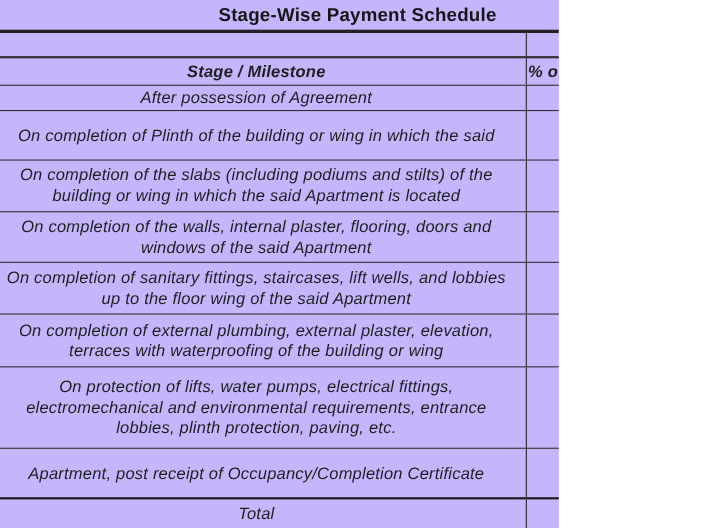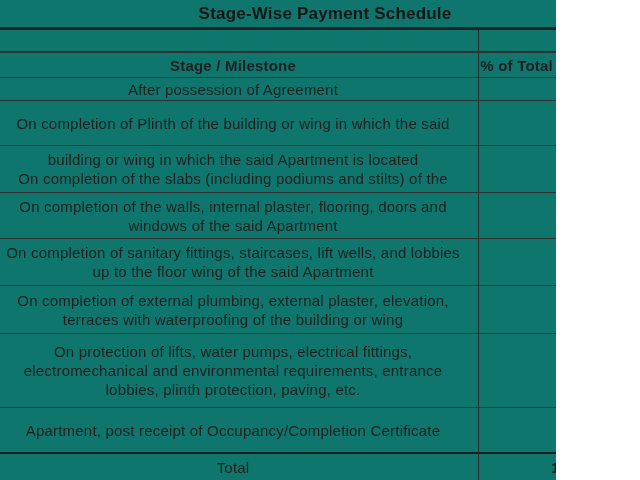--- a/index.html
+++ b/index.html
@@ -1,21 +1,21 @@
 <!DOCTYPE html>
 <html><head>
 <meta charset="utf-8">
 <style>
   * { margin:0; padding:0; box-sizing:border-box; }
   html,body { width:640px; height:480px; background:#ffffff; }
   body { font-family:"Liberation Sans","DejaVu Sans",sans-serif; color:#1f1f1f; }
 
   .viewport {
-    position:relative; width:556px; height:480px;
-    overflow:hidden; background:#0f766e;
+    position:relative; width:508px; height:480px;
+    overflow:hidden; background:#c4b5fd;
   }
   
   .sheet { position:absolute; top:0; left:-12px; width:674px; }
 
   .doc-title {
     height:27px; padding-top:4px;
     text-align:center; font-weight:bold; font-size:17px;
     letter-spacing:0.2px; color:#161616;
   }
 
@@ -29,21 +29,21 @@
   .row-balance { border-bottom:2.6px solid #1d1d1d; }
   .row-total   { height:28px; border-bottom-width:2px; }
 
   .cell {
     display:flex; flex-direction:column;
     justify-content:center; align-items:center;
     font-size:15px; line-height:19px; letter-spacing:0.2px;
   }
   .cell-stage { width:490px; }
   .cell-pct   { width:184px; border-left:1.6px solid #2b2b2b; }
-  .line { white-space:nowrap; flex:none; }
+  .line { white-space:nowrap; flex:none;font-style:italic; }
   .bold { font-weight:bold; }
 </style>
 </head>
 <body>
 
 <div class="viewport">
   <div class="sheet">
 
     <div class="doc-title">Stage-Wise Payment Schedule</div>
 
@@ -76,22 +76,22 @@
         <div class="cell cell-stage">
           <div class="line">On completion of Plinth of the building or wing in which the said</div>
         </div>
         <div class="cell cell-pct">
           <div class="line">15%</div>
         </div>
       </div>
 
       <div class="row h47">
         <div class="cell cell-stage">
+          <div class="line">On completion of the slabs (including podiums and stilts) of the</div>
           <div class="line">building or wing in which the said Apartment is located</div>
-          <div class="line">On completion of the slabs (including podiums and stilts) of the</div>
         </div>
         <div class="cell cell-pct">
           <div class="line">25%</div>
         </div>
       </div>
 
       <div class="row h46">
         <div class="cell cell-stage">
           <div class="line">On completion of the walls, internal plaster, flooring, doors and</div>
           <div class="line">windows of the said Apartment</div>

